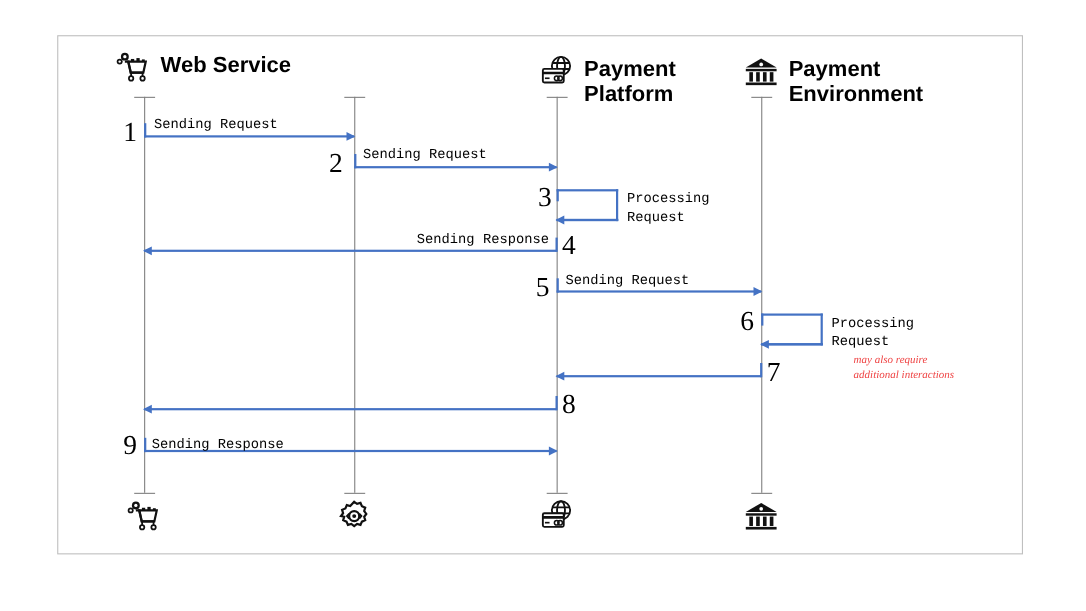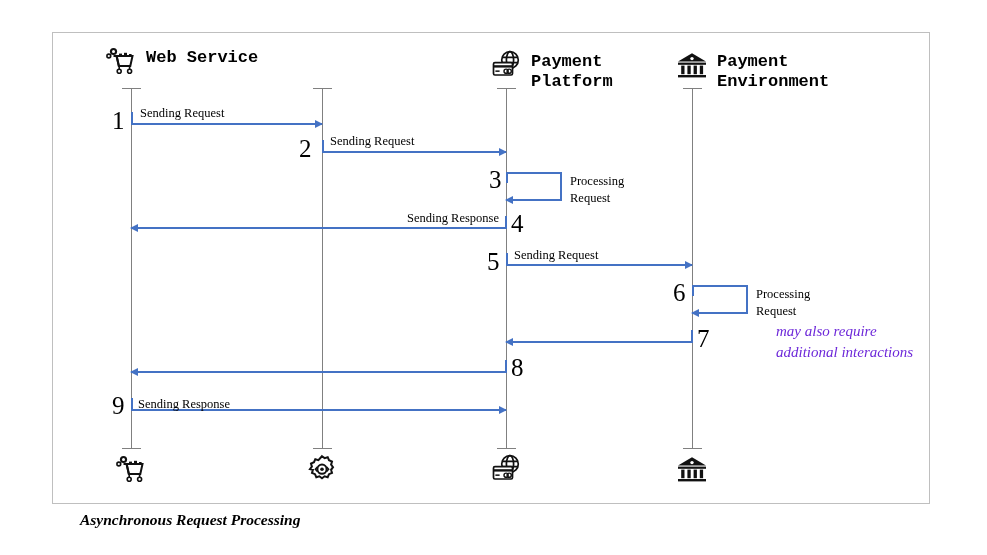--- a/index.html
+++ b/index.html
@@ -18,22 +18,22 @@
     width:878px;height:472px;
     border:1px solid #bfbfbf;
     box-sizing:border-box;
     background:#fff;
   }
 
   
   .actor{position:absolute;display:flex;align-items:flex-start;gap:8px;}
   .actor .ic{width:34px;height:34px;flex:0 0 34px;display:block;}
   .actor .nm{
-    font-family:Liberation Mono, monospace;
-    font-weight:bold;font-size:17px;color:#000;
+    font-family:Liberation Sans, sans-serif;
+    font-weight:bold;font-size:20px;color:#000;
     line-height:1.16;white-space:pre-line;padding-top:4px;
   }
 
   
   .lifeline{position:absolute;width:1px;background:#808080;}
   .ll-cap{position:absolute;height:1px;width:19px;background:#808080;}
 
   
   .foot-ic{position:absolute;width:34px;height:34px;}
 
@@ -61,33 +61,33 @@
   .loop-arrow::before{
     content:"";position:absolute;left:-1px;top:-3px;
     border-right:8px solid #4472C4;
     border-top:4px solid transparent;
     border-bottom:4px solid transparent;
   }
 
   
   .mlabel{
     position:absolute;
-    font-family:Liberation Serif, serif;
+    font-family:Liberation Mono, monospace;
     font-size:12.5px;color:#000;white-space:nowrap;line-height:1.35;
   }
   .mlabel.rt{text-align:right;}
   .num{
     position:absolute;
     font-family:"Liberation Serif", serif;
     font-size:25px;color:#000;line-height:1;
   }
   .note{
     position:absolute;
     font-family:"Liberation Serif", serif;
-    font-style:italic;font-size:15px;color:#6d28d9;
+    font-style:italic;font-size:10px;color:#ef4444;
     line-height:1.38;white-space:pre-line;
   }
   .caption{
     position:absolute;
     font-family:"Liberation Serif", serif;
     font-weight:bold;font-style:italic;font-size:15.5px;color:#000;
   }
 </style>
 </head>
 <body>
@@ -279,15 +279,14 @@
 
   <div class="tail" style="left:505px;top:360px;"></div>
   <div class="arrow l" style="left:131px;top:371px;width:375px;"></div>
   <div class="num" style="left:511px;top:355px;">8</div>
 
   <div class="tail" style="left:131px;top:398px;"></div>
   <div class="arrow r" style="left:131px;top:409px;width:375px;"></div>
   <div class="num" style="left:112px;top:393px;">9</div>
   <div class="mlabel" style="left:138px;top:396px;">Sending Response</div>
 
-  <div class="caption" style="left:80px;top:511px;">Asynchronous Request Processing</div>
 
 </div>
 
 </body></html>

